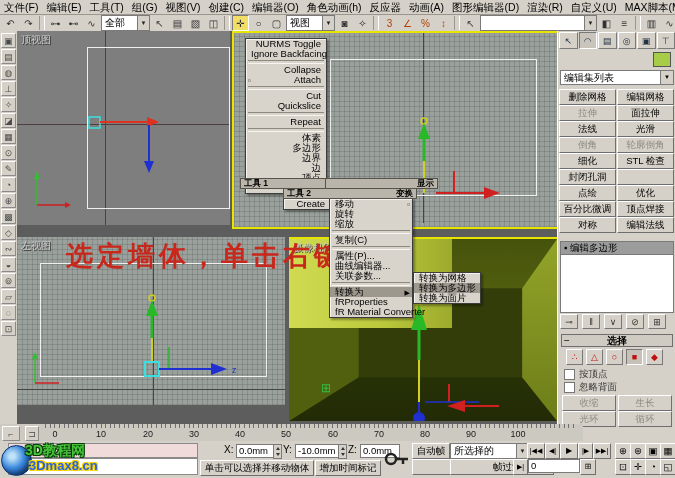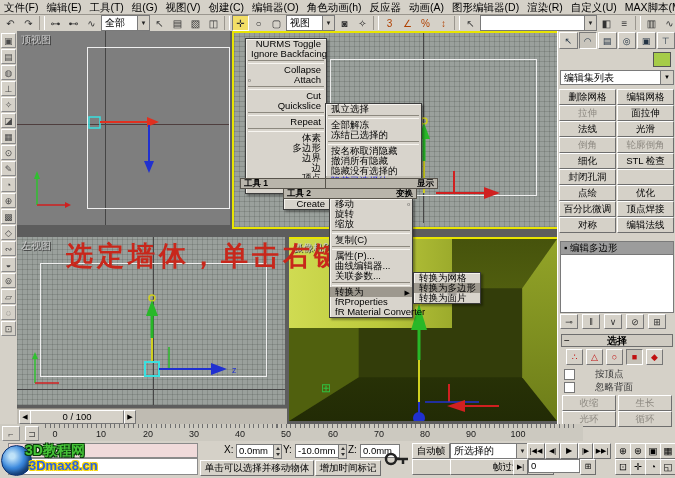--- a/index.html
+++ b/index.html
@@ -73,21 +73,21 @@
     white-space:nowrap;overflow:hidden;}
   .cbtn.dis{color:#8d8981;}
   .stack{position:absolute;background:#fff;border:1px solid #7a7a7a;}
   .stackrow{height:12px;background:#9c9c9c;color:#000;font-size:9.5px;line-height:12px;padding-left:3px;border-bottom:1px solid #777;}
   .stkico{width:16px;height:13px;display:inline-flex;align-items:center;justify-content:center;font-size:9px;color:#333;
     border-top:1px solid #fff;border-left:1px solid #fff;border-right:1px solid #777;border-bottom:1px solid #777;background:#d5d1c8;}
   .rollhead{position:absolute;background:#cfcbc2;border:1px solid #6e6e6e;font-size:10px;font-weight:bold;text-align:center;line-height:11px;}
   .subico{width:15px;height:14px;display:inline-flex;align-items:center;justify-content:center;font-size:9px;color:#c01010;
     background:#d5d1c8;border-top:1px solid #fff;border-left:1px solid #fff;border-right:1px solid #777;border-bottom:1px solid #777;}
   .subico.active{background:#c5c1b7;border-top:1px solid #777;border-left:1px solid #777;border-right:1px solid #fff;border-bottom:1px solid #fff;}
-  .chk{position:absolute;font-size:9.5px;color:#3a3a3a;display:flex;align-items:center;gap:20px;}
+  .chk{position:absolute;font-size:9.5px;color:#3a3a3a;display:flex;align-items:center;gap:4px;}
   .chkbox{width:9px;height:9px;background:#fff;border:1px solid #777;display:inline-block;}
   
   #timeslider{position:absolute;left:0;top:377px;width:270px;height:15px;background:#bfbbb2;
     border-top:1px solid #8c887f;border-bottom:1px solid #8c887f;}
   .ts-btn{position:absolute;top:1px;width:10px;height:12px;font-size:7px;text-align:center;line-height:12px;
     background:#d5d1c8;border-top:1px solid #fff;border-left:1px solid #fff;border-right:1px solid #777;border-bottom:1px solid #777;}
   .ts-handle{position:absolute;left:13px;top:1px;width:92px;height:12px;font-size:9.5px;text-align:center;line-height:12px;
     background:#d5d1c8;border-top:1px solid #fff;border-left:1px solid #fff;border-right:1px solid #777;border-bottom:1px solid #777;}
   #ruler{left:0;top:424px;width:583px;height:17px;background:#ccc9c0;border-bottom:1px solid #9a968e;}
   #rulerband{position:absolute;left:45px;top:0;width:530px;height:17px;
@@ -283,25 +283,20 @@
         <circle cx="40" cy="124" r="6" fill="#2030d0"></circle>
         <line x1="70" y1="90" x2="70" y2="108" stroke="#d02020" stroke-width="2"></line>
         <line x1="46" y1="108" x2="100" y2="108" stroke="#2030d0" stroke-width="1.5"></line>
         <line x1="86" y1="112" x2="120" y2="112" stroke="#d02020" stroke-width="2"></line>
         <polygon points="86,106 86,118 68,112" fill="#d02020"></polygon>
       </svg>
       <span style="position:absolute;left:32px;top:142px;color:#30c040;font-size:12px;">⊞</span>
       <span class="vplabel">摄像机01</span>
     </div>
 
-    <div id="timeslider">
-      <span class="ts-btn" style="left:2px;">◀</span>
-      <span class="ts-handle">0 / 100</span>
-      <span class="ts-btn" style="left:107px;">▶</span>
-    </div>
   </div>
 
   <div id="overlaytext" class="abs">选定墙体，单击右键</div>
 
   <div class="qcol" style="left:245px;top:38px;width:80px;">
     <div class="qi r">NURMS Toggle</div>
     <div class="qi r">Ignore Backfacing</div>
     <div class="qsep"></div>
     <div class="qi r">Collapse</div>
     <div class="qi r"><span class="boxico" style="left:2px;right:auto;">▫</span><span>Attach</span></div>
@@ -313,31 +308,20 @@
     <div class="qsep"></div>
     <div class="qi r">体素</div>
     <div class="qi r">多边形</div>
     <div class="qi r">边界</div>
     <div class="qi r">边</div>
     <div class="qi r">顶点</div>
     <div class="qi r" style="padding-right:12px;"><span>顶级</span><span class="qmark">✓</span></div>
   </div>
   <div class="qlabel" style="left:240px;top:178px;width:79px;">工具 1</div>
 
-  <div class="qcol" style="left:325px;top:103px;width:95px;">
-    <div class="qi">孤立选择</div>
-    <div class="qsep"></div>
-    <div class="qi">全部解冻</div>
-    <div class="qi">冻结已选择的</div>
-    <div class="qsep"></div>
-    <div class="qi">按名称取消隐藏</div>
-    <div class="qi">撤消所有隐藏</div>
-    <div class="qi">隐藏没有选择的</div>
-    <div class="qi blue">隐藏已选择的</div>
-  </div>
   <div class="qlabel" style="left:325px;top:178px;width:88px;text-align:right;padding-left:20px;">显示</div>
 
   <div class="qlabel" style="left:283px;top:188px;width:126px;display:flex;justify-content:space-between;">
     <span>工具 2</span>
     <span>变换</span>
   </div>
 
   <div class="qcol" style="left:283px;top:198px;width:46px;">
     <div class="qi r">Create</div>
   </div>

